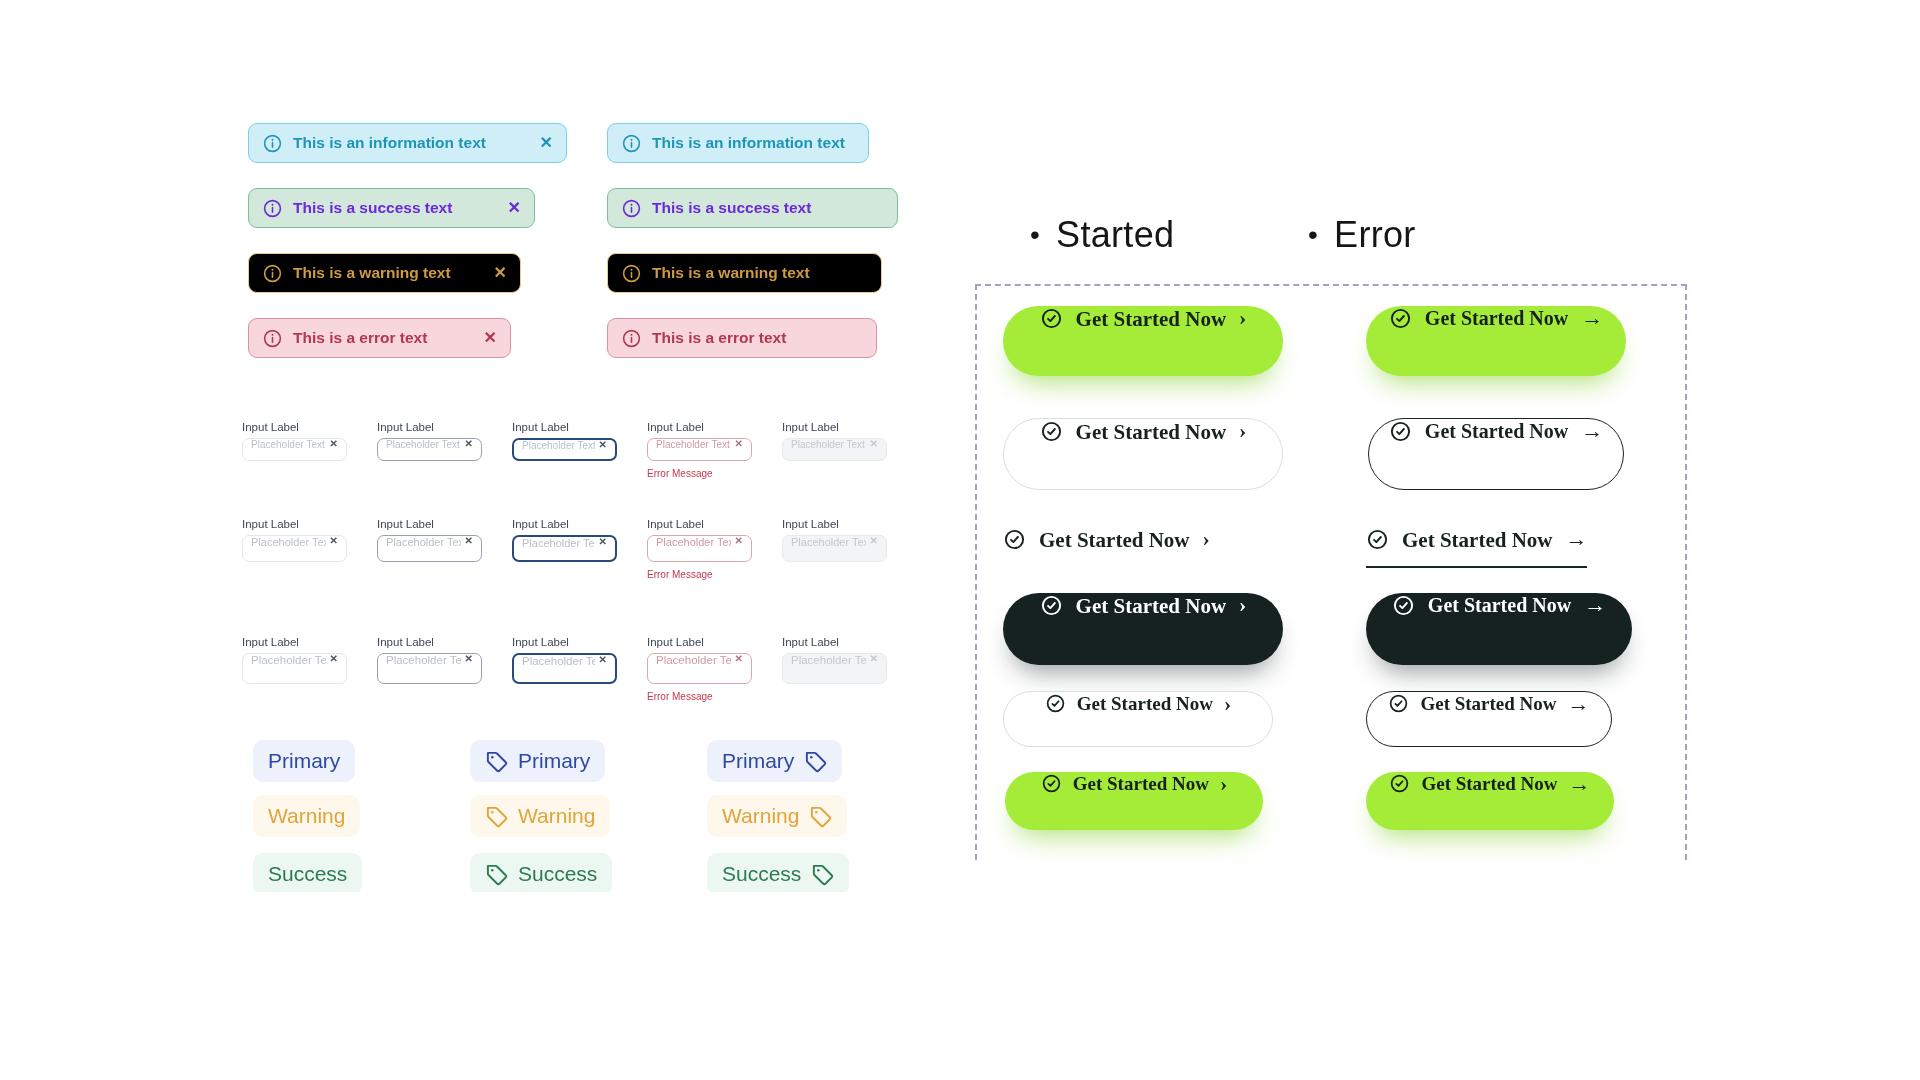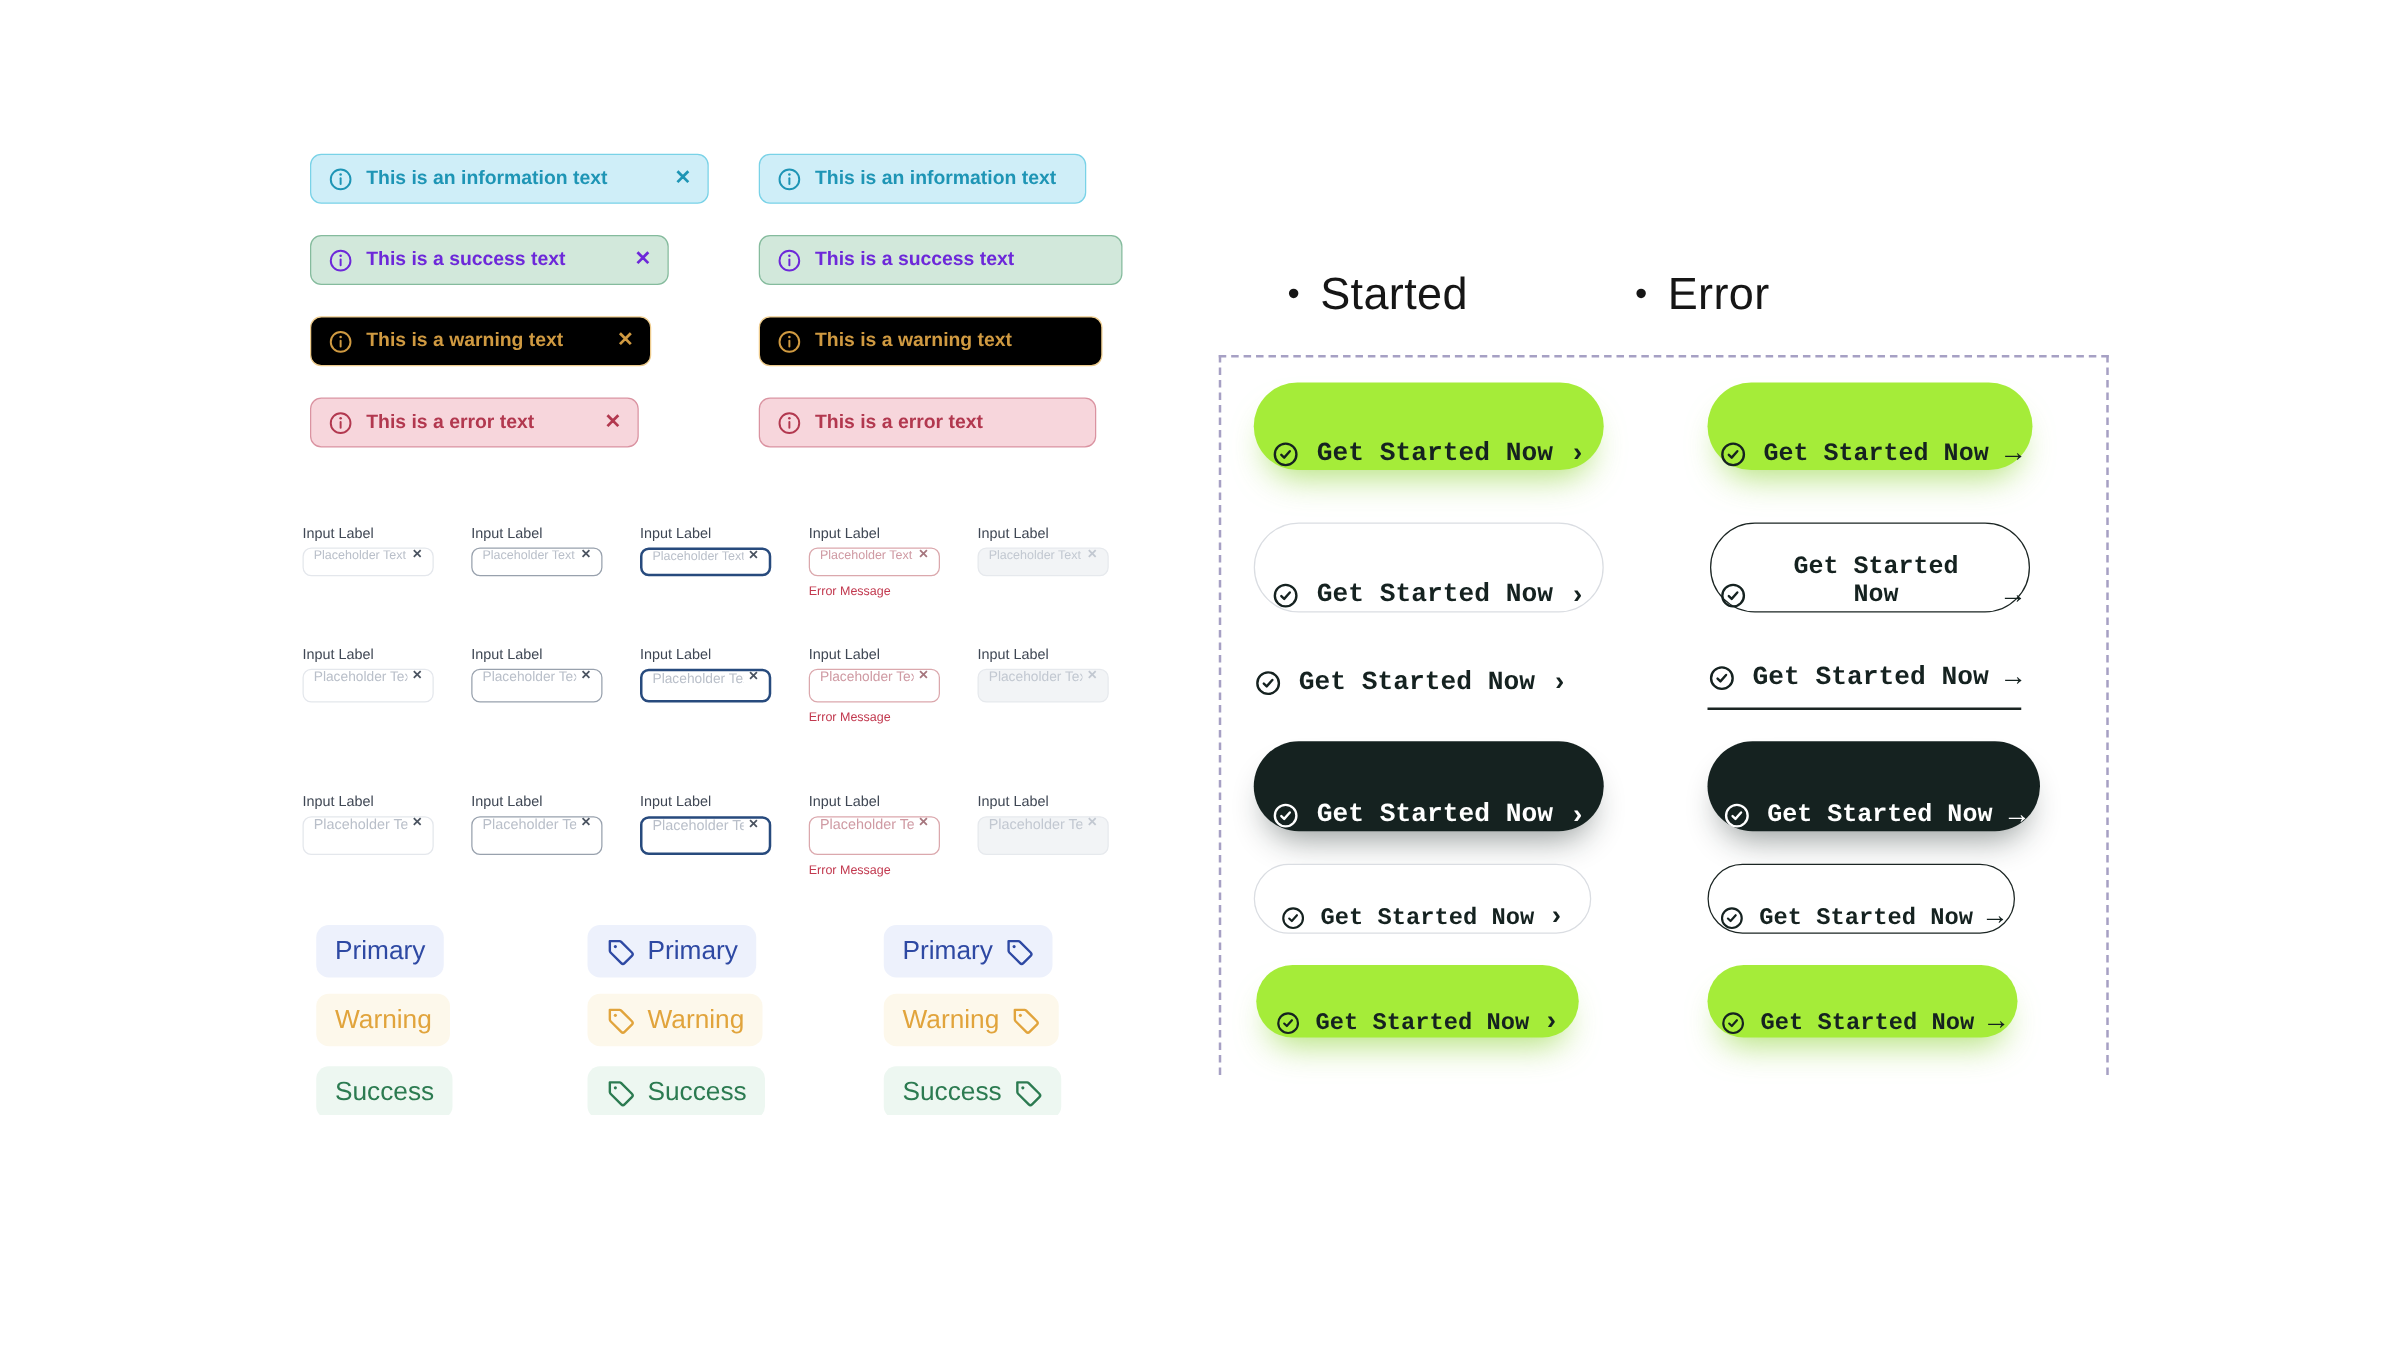--- a/index.html
+++ b/index.html
@@ -49,23 +49,23 @@
   .tg-success{background:#edf7f1;color:#2c7b51;}
   .tg-error  {background:#fcedef;color:#b2384f;}
 
   
   .col-heading{position:absolute;display:flex;align-items:center;gap:16px;font-size:36px;
                color:#161616;letter-spacing:.3px;}
   .col-heading .bullet{font-size:28px;line-height:1;}
   .dashed-box{position:absolute;left:975px;top:284px;width:708px;height:574px;
               border:2px dashed #a6a0c4;border-bottom:none;}
 
-  .cta{position:absolute;display:flex;align-items:flex-end;justify-content:center;gap:13px;
+  .cta{position:absolute;display:flex;align-items:flex-start;justify-content:center;gap:13px;
        border:none;border-radius:999px;background:transparent;cursor:pointer;
-       font-family:Liberation Mono, monospace;font-weight:bold;font-size:21px;color:#152220;box-sizing:border-box;}
+       font-family:Liberation Serif, serif;font-weight:bold;font-size:21px;color:#152220;box-sizing:border-box;}
   .cta .c-icon{display:flex;align-items:center;}
   .cta .c-icon svg{width:23px;height:23px;display:block;}
   .cta .c-arrow{font-size:22px;font-weight:bold;line-height:1;}
   .cta.sm{font-size:19px;gap:11px;}
   .cta.sm .c-icon svg{width:21px;height:21px;}
   .b-lime{background:#a5ec39;box-shadow:0 16px 26px -10px rgba(140,210,50,.65);}
   .b-dark{background:#152220;color:#ffffff;box-shadow:0 16px 26px -10px rgba(20,34,30,.45);}
   .b-outline{background:#ffffff;border:1.5px solid #dadde2;}
   .b-outline-dark{background:#ffffff;border:1.8px solid #1b2523;}
   .b-link{background:transparent;padding:0;}

